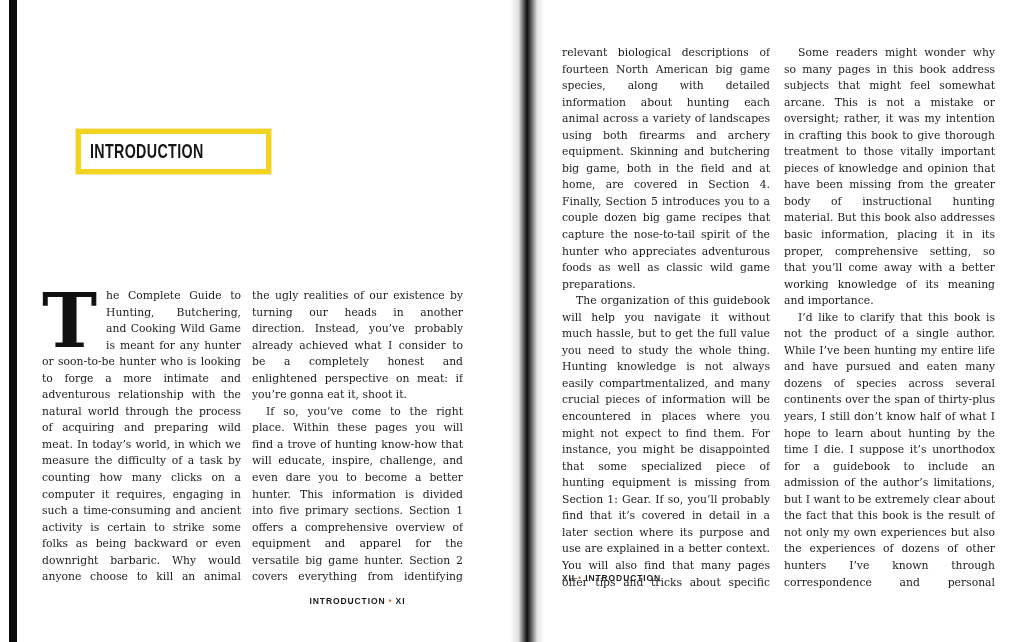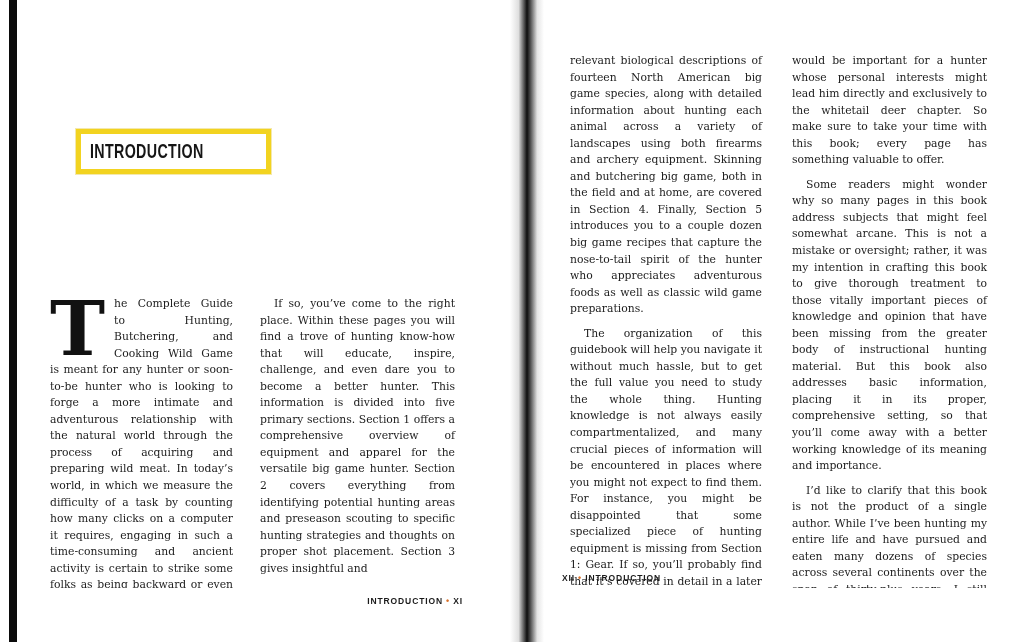--- a/index.html
+++ b/index.html
@@ -44,21 +44,21 @@
     transform-origin:left center;
     white-space:nowrap;
   }
   .col{
     position:absolute;
     font-size:10.8px;
     line-height:16.55px;
     text-align:justify;
     overflow:hidden;
   }
-  .col p{margin:8px;}
+  .col p{margin:0;}
   .col p.indent{text-indent:14px;}
   #l-col1{left:42px;top:288px;width:199px;height:300px;}
   #l-col2{left:252px;top:288px;width:211px;height:300px;}
   #r-col1{left:562px;top:45px;width:208px;height:543px;}
   #r-col2{left:784px;top:45px;width:211px;height:543px;}
   .dropcap{
     float:left;
     font-weight:700;
     font-size:74px;
     line-height:60px;
@@ -69,21 +69,21 @@
   .lead-italic{}
   .footer{
     position:absolute;
     font-family:"Liberation Sans", sans-serif;
     font-weight:700;
     font-size:8.5px;
     letter-spacing:0.9px;
     color:#1a1a1a;
     white-space:nowrap;
   }
-  #footer-left{left:252px;top:596px;width:211px;text-align:right;}
+  #footer-left{left:252px;top:596px;width:211px;text-align:center;}
   #footer-right{left:562px;top:573px;text-align:left;}
   .footer .bullet{color:#d96f26;padding:0 3px;font-size:9px;}
 </style>
 </head>
 <body>
 
 <div class="edge-bar"></div>
 
 <div>
 
@@ -91,40 +91,40 @@
     <span class="cond">INTRODUCTION</span>
   </div>
 
   <div class="col" id="l-col1">
     <p>
       <span class="dropcap">T</span><span class="lead-italic">he Complete Guide to Hunting, Butchering, and Cooking Wild Game</span><span> is meant for any hunter or soon-to-be hunter who is looking to forge a more intimate and adventurous relationship with the natural world through the process of acquiring and preparing wild meat. In today’s world, in which we measure the difficulty of a task by counting how many clicks on a computer it requires, engaging in such a time-consuming and ancient activity is certain to strike some folks as being backward or even downright barbaric. Why would anyone choose to kill an animal when you could just buy it, already killed and packaged, from a grocery store? But since you’ve already made it past the cover of this book, I’ll assume that you’re free of the misguided notion that we can escape</span>
     </p>
   </div>
 
   <div class="col" id="l-col2">
+    <p>the ugly realities of our existence by turning our heads in another direction. Instead, you’ve probably already achieved what I consider to be a completely honest and enlightened perspective on meat: if you’re gonna eat it, shoot it.</p>
     <p class="indent">If so, you’ve come to the right place. Within these pages you will find a trove of hunting know-how that will educate, inspire, challenge, and even dare you to become a better hunter. This information is divided into five primary sections. Section 1 offers a comprehensive overview of equipment and apparel for the versatile big game hunter. Section 2 covers everything from identifying potential hunting areas and preseason scouting to specific hunting strategies and thoughts on proper shot placement. Section 3 gives insightful and</p>
   </div>
 
   <div class="footer" id="footer-left">
     <span>INTRODUCTION</span><span class="bullet">•</span><span>XI</span>
   </div>
 
 </div>
 
 <div class="spine"></div>
 
 <div>
 
   <div class="col" id="r-col1">
     <p>relevant biological descriptions of fourteen North American big game species, along with detailed information about hunting each animal across a variety of landscapes using both firearms and archery equipment. Skinning and butchering big game, both in the field and at home, are covered in Section 4. Finally, Section 5 introduces you to a couple dozen big game recipes that capture the nose-to-tail spirit of the hunter who appreciates adventurous foods as well as classic wild game preparations.</p>
     <p class="indent">The organization of this guidebook will help you navigate it without much hassle, but to get the full value you need to study the whole thing. Hunting knowledge is not always easily compartmentalized, and many crucial pieces of information will be encountered in places where you might not expect to find them. For instance, you might be disappointed that some specialized piece of hunting equipment is missing from Section 1: Gear. If so, you’ll probably find that it’s covered in detail in a later section where its purpose and use are explained in a better context. You will also find that many pages offer tips and tricks about specific aspects of hunting that can easily be borrowed and applied to another area. For instance, the buffalo passage in the Species section includes advice on handling large animal carcasses that might be relevant to a hunter of moose, elk, or bear. Likewise, there is information about wind direction and thermals in the Tactics and Strategies section that</p>
   </div>
 
   <div class="col" id="r-col2">
-    <p>would be important for a hunter whose personal interests might lead him directly and exclusively to the whitetail deer chapter. So make sure to take your time with this book; every page has something valuable to offer.</p>
     <p class="indent">Some readers might wonder why so many pages in this book address subjects that might feel somewhat arcane. This is not a mistake or oversight; rather, it was my intention in crafting this book to give thorough treatment to those vitally important pieces of knowledge and opinion that have been missing from the greater body of instructional hunting material. But this book also addresses basic information, placing it in its proper, comprehensive setting, so that you’ll come away with a better working knowledge of its meaning and importance.</p>
     <p class="indent">I’d like to clarify that this book is not the product of a single author. While I’ve been hunting my entire life and have pursued and eaten many dozens of species across several continents over the span of thirty-plus years, I still don’t know half of what I hope to learn about hunting by the time I die. I suppose it’s unorthodox for a guidebook to include an admission of the author’s limitations, but I want to be extremely clear about the fact that this book is the result of not only my own experiences but also the experiences of dozens of other hunters I’ve known through correspondence and personal interaction through the course of my life. You will meet many of these hunters by name within the pages of</p>
   </div>
 
   <div class="footer" id="footer-right">
     <span>XII</span><span class="bullet">•</span><span>INTRODUCTION</span>
   </div>
 
 </div>
 

